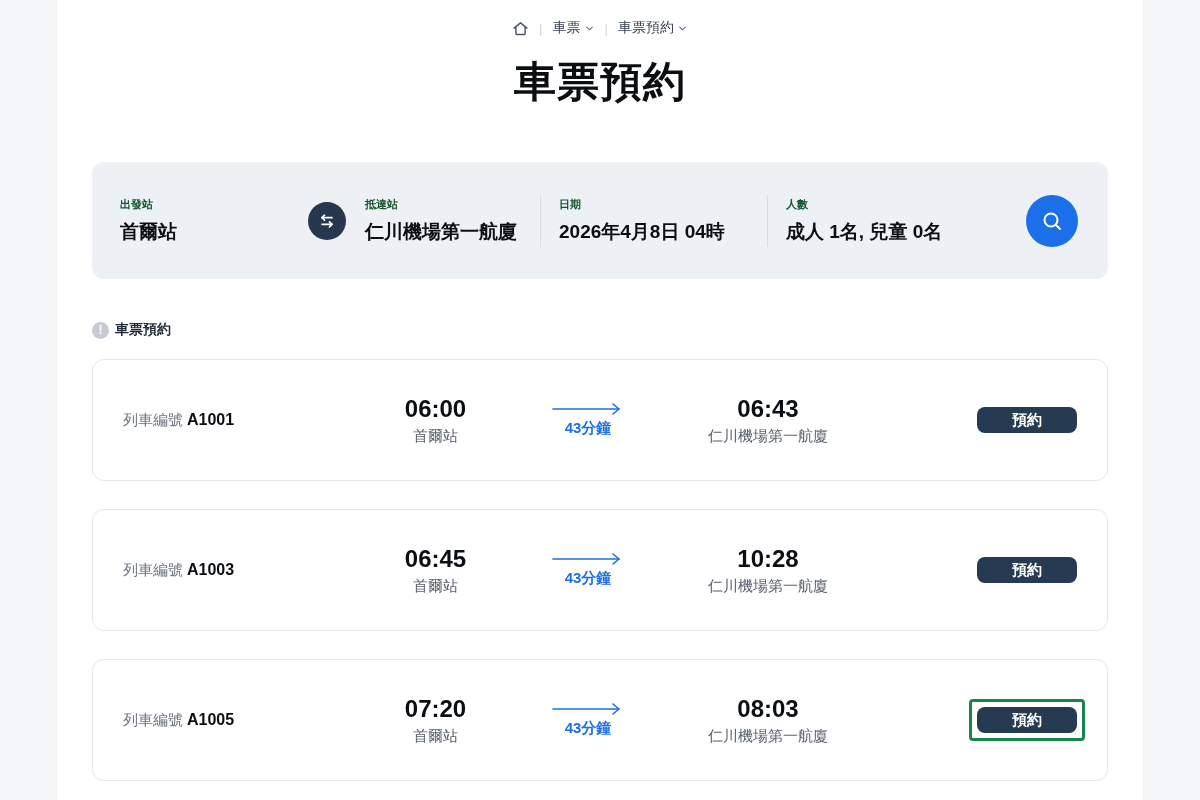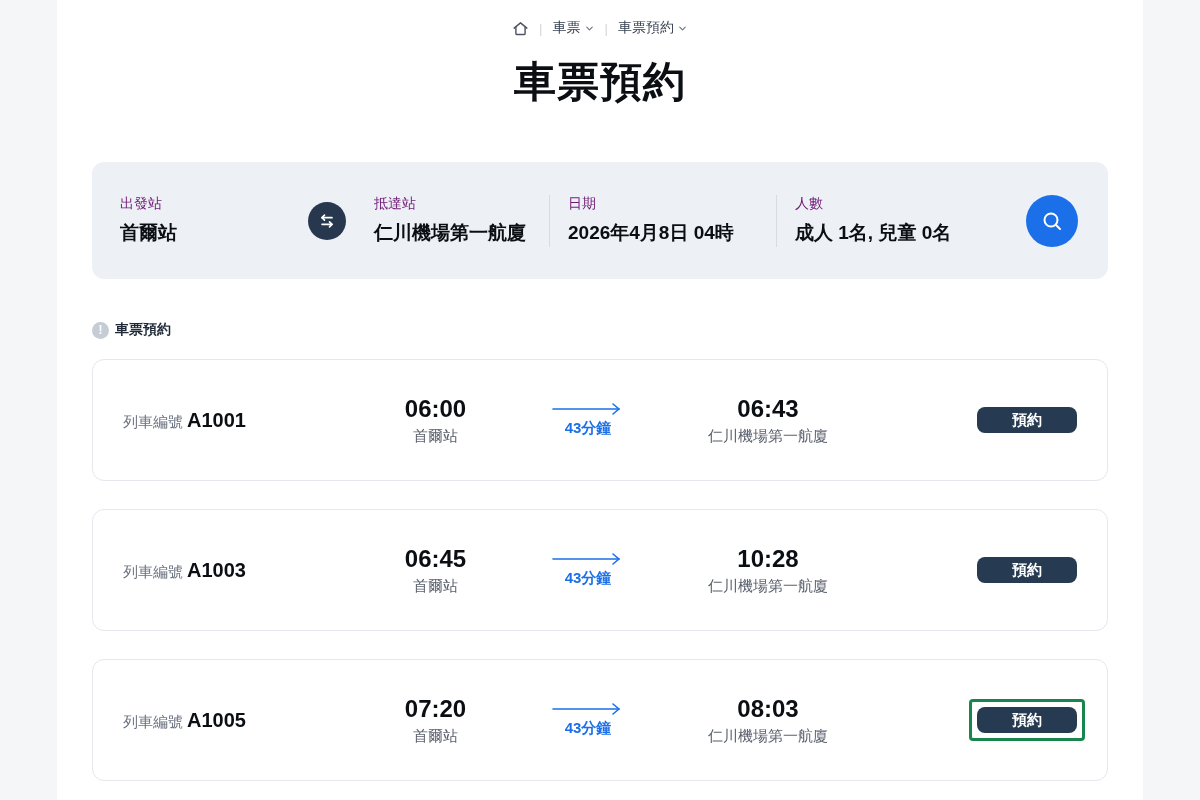--- a/index.html
+++ b/index.html
@@ -27,24 +27,24 @@
     text-align:center; font-size:42px; font-weight:800;
     letter-spacing:1px; margin-top:14px; color:#0b0f14;
   }
   
   .search-panel {
     margin-top:52px; height:117px; background:#edf1f6;
     border-radius:12px; display:flex; align-items:center;
     padding:0 30px 0 28px;
   }
   .s-col { display:flex; flex-direction:column; gap:7px; }
-  .s-label { font-size:14px; font-weight:400; color:#701a75; }
+  .s-label { font-size:11px; font-weight:700; color:#14532d; }
   .s-value { font-size:19px; font-weight:700; color:#0b0f14; }
   .col-dep { flex:0 0 188px; }
-  .col-arr { flex:0 0 175px; margin-left:28px; }
+  .col-arr { flex:0 0 175px; margin-left:19px; }
   .col-date { flex:0 0 226px; padding-left:18px; }
   .col-pax  { flex:1; padding-left:18px; }
   .v-div { width:1px; height:52px; background:#d7dce3; }
   .swap-btn {
     flex:0 0 38px; width:38px; height:38px; border-radius:50%;
     background:#27384e; border:none; display:flex;
     align-items:center; justify-content:center; cursor:pointer;
   }
   .search-btn {
     flex:0 0 52px; width:52px; height:52px; border-radius:50%;
@@ -67,21 +67,21 @@
     display:flex; align-items:center; justify-content:center;
   }
   
   .train-list { margin-top:20px; display:flex; flex-direction:column; gap:28px; }
   .train-card {
     height:122px; background:#ffffff; border:1px solid #e6e8ee;
     border-radius:12px; display:flex; align-items:center;
     padding:0 30px;
   }
   .t-no { flex:0 0 230px; font-size:15px; color:#6b7280; }
-  .t-no b { color:#0b0f14; font-size:20px; font-weight:800; margin-left:4px; }
+  .t-no b { color:#0b0f14; font-size:16px; font-weight:800; margin-left:4px; }
   .t-block { display:flex; flex-direction:column; align-items:center; gap:4px; }
   .t-dep { flex:0 0 165px; }
   .t-arrow { flex:0 0 140px; }
   .t-arr { flex:0 0 220px; }
   .t-time { font-size:24px; font-weight:800; color:#0b0f14; }
   .t-station { font-size:15px; color:#5b626e; }
   .t-duration { font-size:15px; font-weight:800; color:#1b6fe8; }
   .t-spacer { flex:1; }
   .reserve-btn {
     width:100px; height:26px; border:none; border-radius:8px;

